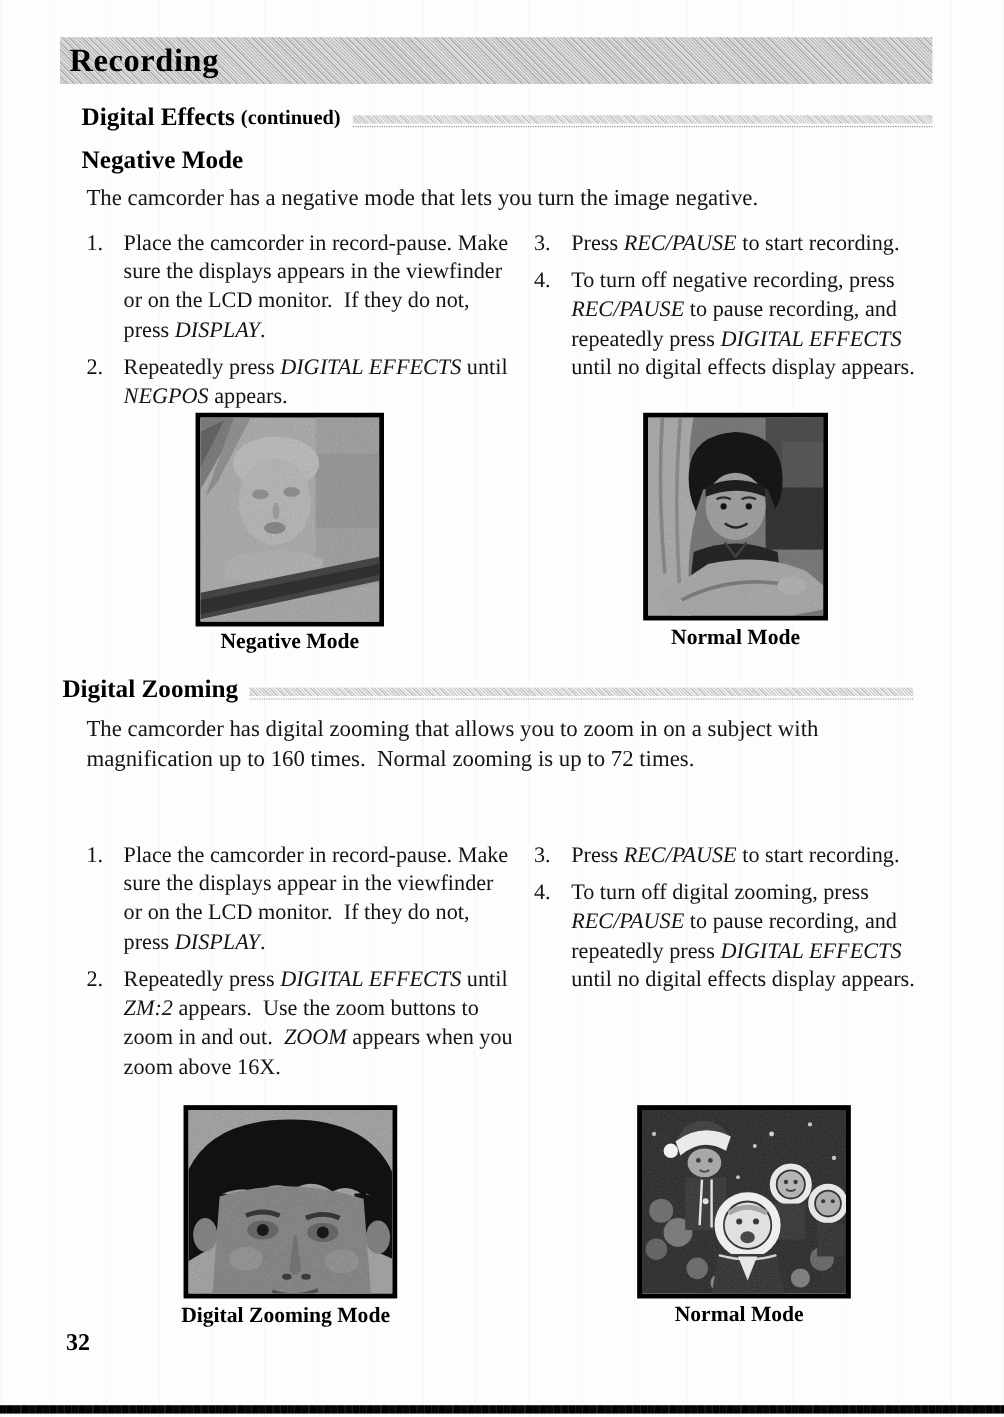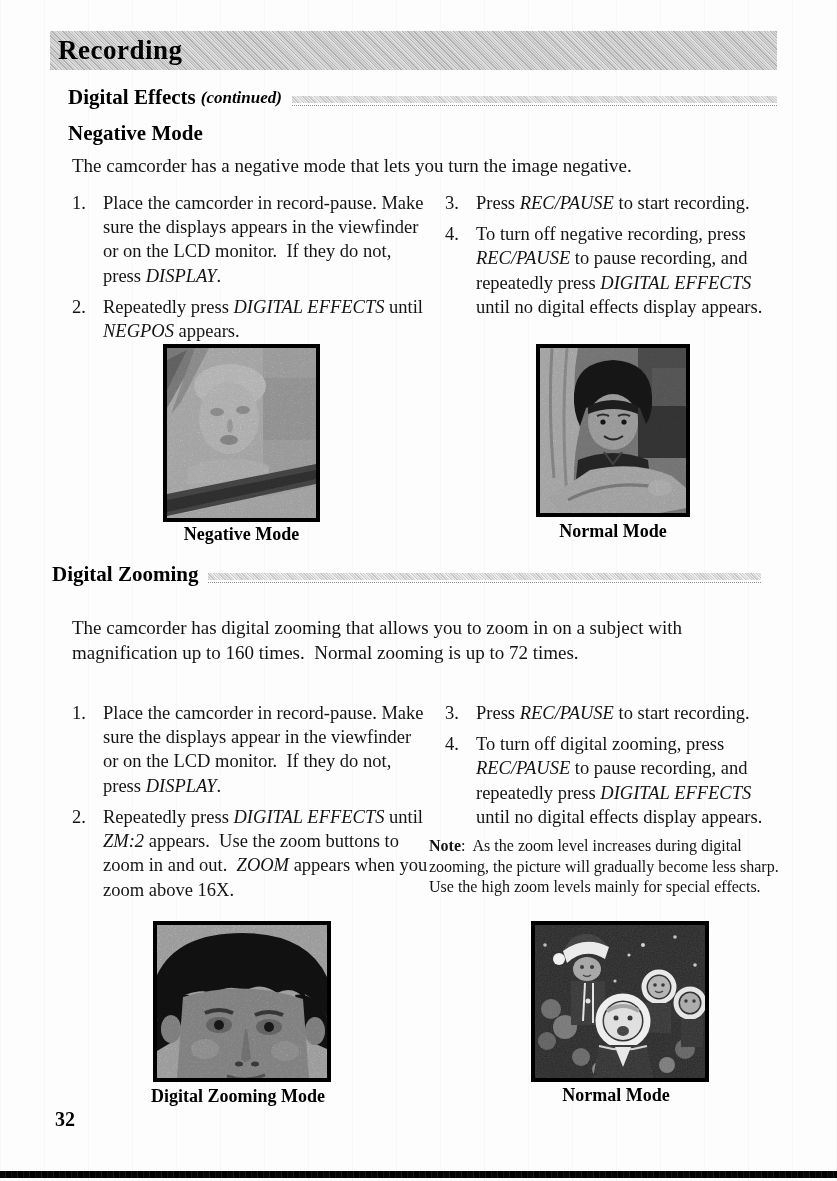--- a/index.html
+++ b/index.html
@@ -16,21 +16,21 @@
     background-image: repeating-linear-gradient(45deg,#c6c6c6 0 1px,#e7e7e7 1px 2px,#d2d2d2 2px 3px,#efefef 3px 4px);
   }
   .banner {
     position:absolute; left:50px; top:31px; width:727px; height:39px;
     display:flex; align-items:center;
   }
   .banner-title { font-weight:bold; font-size:27px; color:#000; padding-left:8px; letter-spacing:0.5px; }
 
   .sect-head { position:absolute; display:flex; align-items:center; }
   .sect-title { font-weight:bold; font-size:21px; color:#000; white-space:nowrap; }
-  .sect-suffix { font-weight:bold; font-style:italic; font-size:17px; color:#000; margin-left:5px; white-space:nowrap; }
+  .sect-suffix { font-weight:bold; font-size:17px; color:#000; margin-left:5px; white-space:nowrap; }
   .rule { flex:1 1 auto; margin-left:10px; margin-top:7px; }
   .rule-bar { height:7px; }
   .rule-dots { border-top:1px dotted #8f8f8f; margin-top:2px; height:0; }
 
   .sub-head { position:absolute; font-weight:bold; font-size:21px; color:#000; }
   .para { position:absolute; font-size:19px; line-height:1.31; }
   .note { font-size:16px; line-height:1.28; }
   .note b { font-weight:bold; }
 
   .steps { position:absolute; left:72px; width:716px; display:grid; grid-template-columns:358px 1fr; column-gap:15px; }
@@ -157,21 +157,21 @@
   <div class="caption" style="left:528px; top:521px; width:170px;">Normal Mode</div>
 
   <div class="sect-head" style="left:52px; top:562px; width:709px;">
     <span class="sect-title">Digital Zooming</span>
     <span class="rule">
       <span class="rule-bar dither-light" style="display:block;"></span>
       <span class="rule-dots" style="display:block;"></span>
     </span>
   </div>
 
-  <div class="para" style="left:72px; top:596px; width:712px;margin-top:20px;">The camcorder has digital zooming that allows you to zoom in on a subject with magnification up to 160 times.&nbsp; Normal zooming is up to 72 times.</div>
+  <div class="para" style="left:72px; top:596px; width:712px;">The camcorder has digital zooming that allows you to zoom in on a subject with magnification up to 160 times.&nbsp; Normal zooming is up to 72 times.</div>
 
   <div class="steps" style="top:701px;">
     <div>
       <div class="step">
         <span class="step-num">1.</span>
         <span class="step-text">Place the camcorder in record-pause. Make sure the displays appear in the viewfinder or on the LCD monitor.&nbsp; If they do not, press <i>DISPLAY</i>.</span>
       </div>
       <div class="step">
         <span class="step-num">2.</span>
         <span class="step-text">Repeatedly press <i>DIGITAL EFFECTS</i> until <i>ZM:2</i> appears.&nbsp; Use the zoom buttons to zoom in and out.&nbsp; <i>ZOOM</i> appears when you zoom above 16X.</span>
@@ -179,21 +179,20 @@
     </div>
     <div>
       <div class="step">
         <span class="step-num">3.</span>
         <span class="step-text">Press <i>REC/PAUSE</i> to start recording.</span>
       </div>
       <div class="step">
         <span class="step-num">4.</span>
         <span class="step-text">To turn off digital zooming, press <i>REC/PAUSE</i> to pause recording, and repeatedly press <i>DIGITAL EFFECTS</i> until no digital effects display appears.</span>
       </div>
-      <div class="note note-outdent"><b>Note</b>:&nbsp; As the zoom level increases during digital zooming, the picture will gradually become less sharp.&nbsp; Use the high zoom levels mainly for special effects.</div>
     </div>
   </div>
 
   <div class="photo" style="left:153px; top:921px; width:170px; height:153px;">
     <svg width="170" height="153" viewBox="0 0 170 153" xmlns="http://www.w3.org/2000/svg">
       <defs>
         <filter id="n3" x="0" y="0" width="100%" height="100%">
           <feTurbulence type="fractalNoise" baseFrequency="0.85" numOctaves="2"></feTurbulence>
           <feColorMatrix type="matrix" values="0 0 0 0 0  0 0 0 0 0  0 0 0 0 0  0.7 0.7 0.7 0 0"></feColorMatrix>
         </filter>

